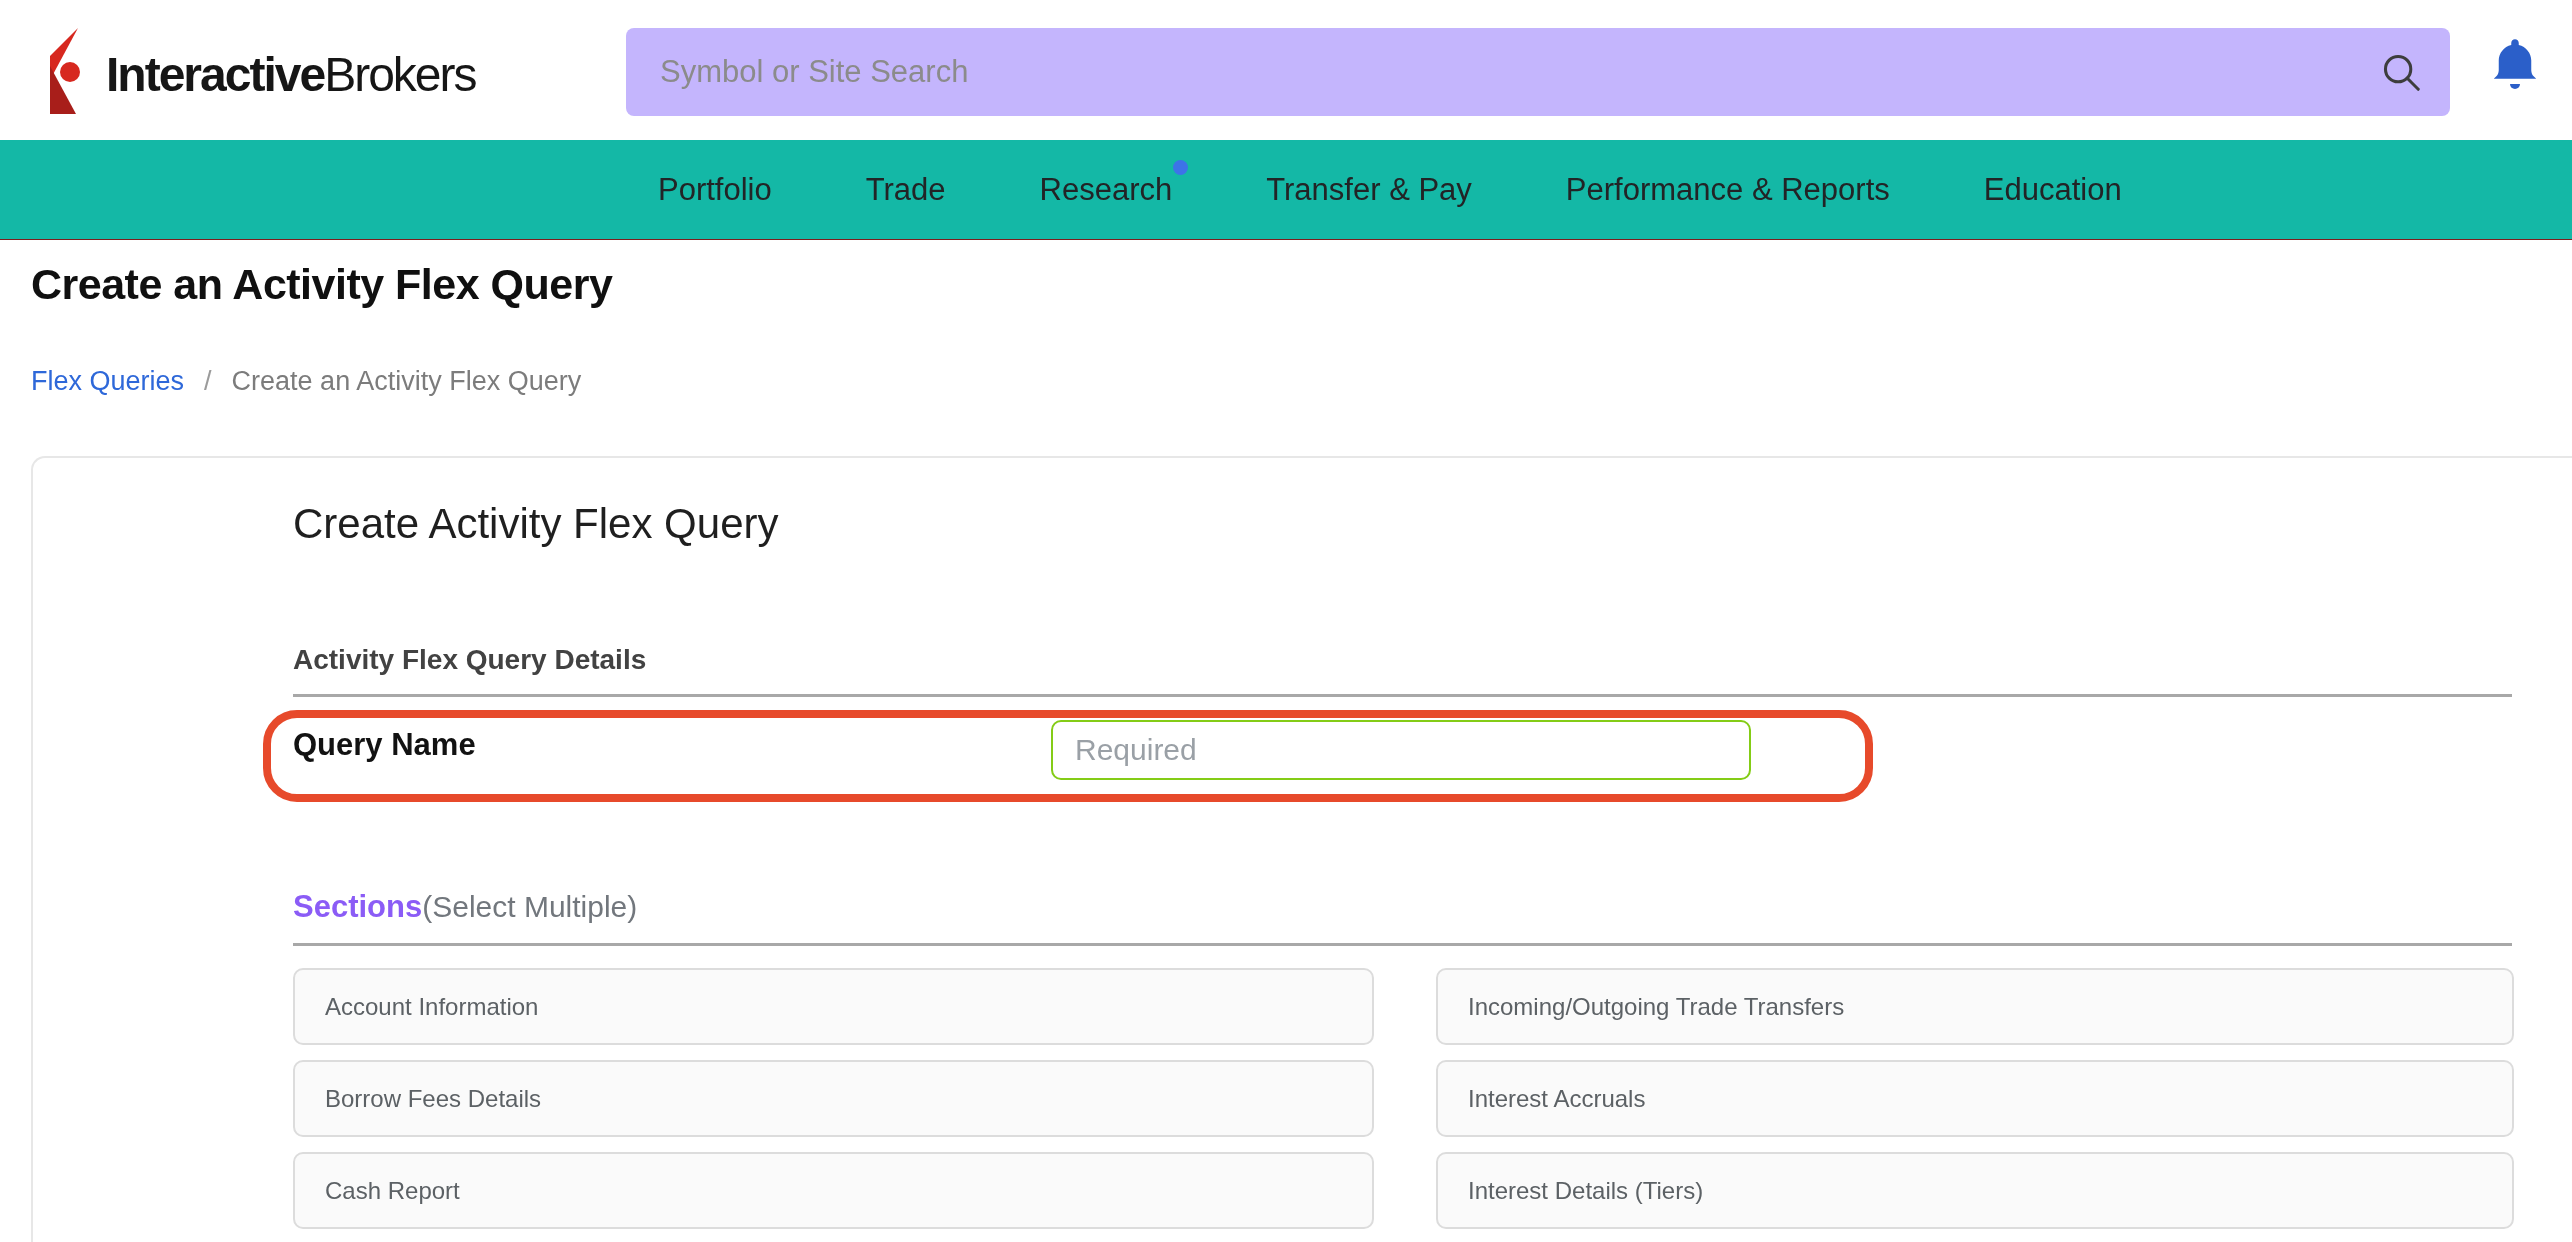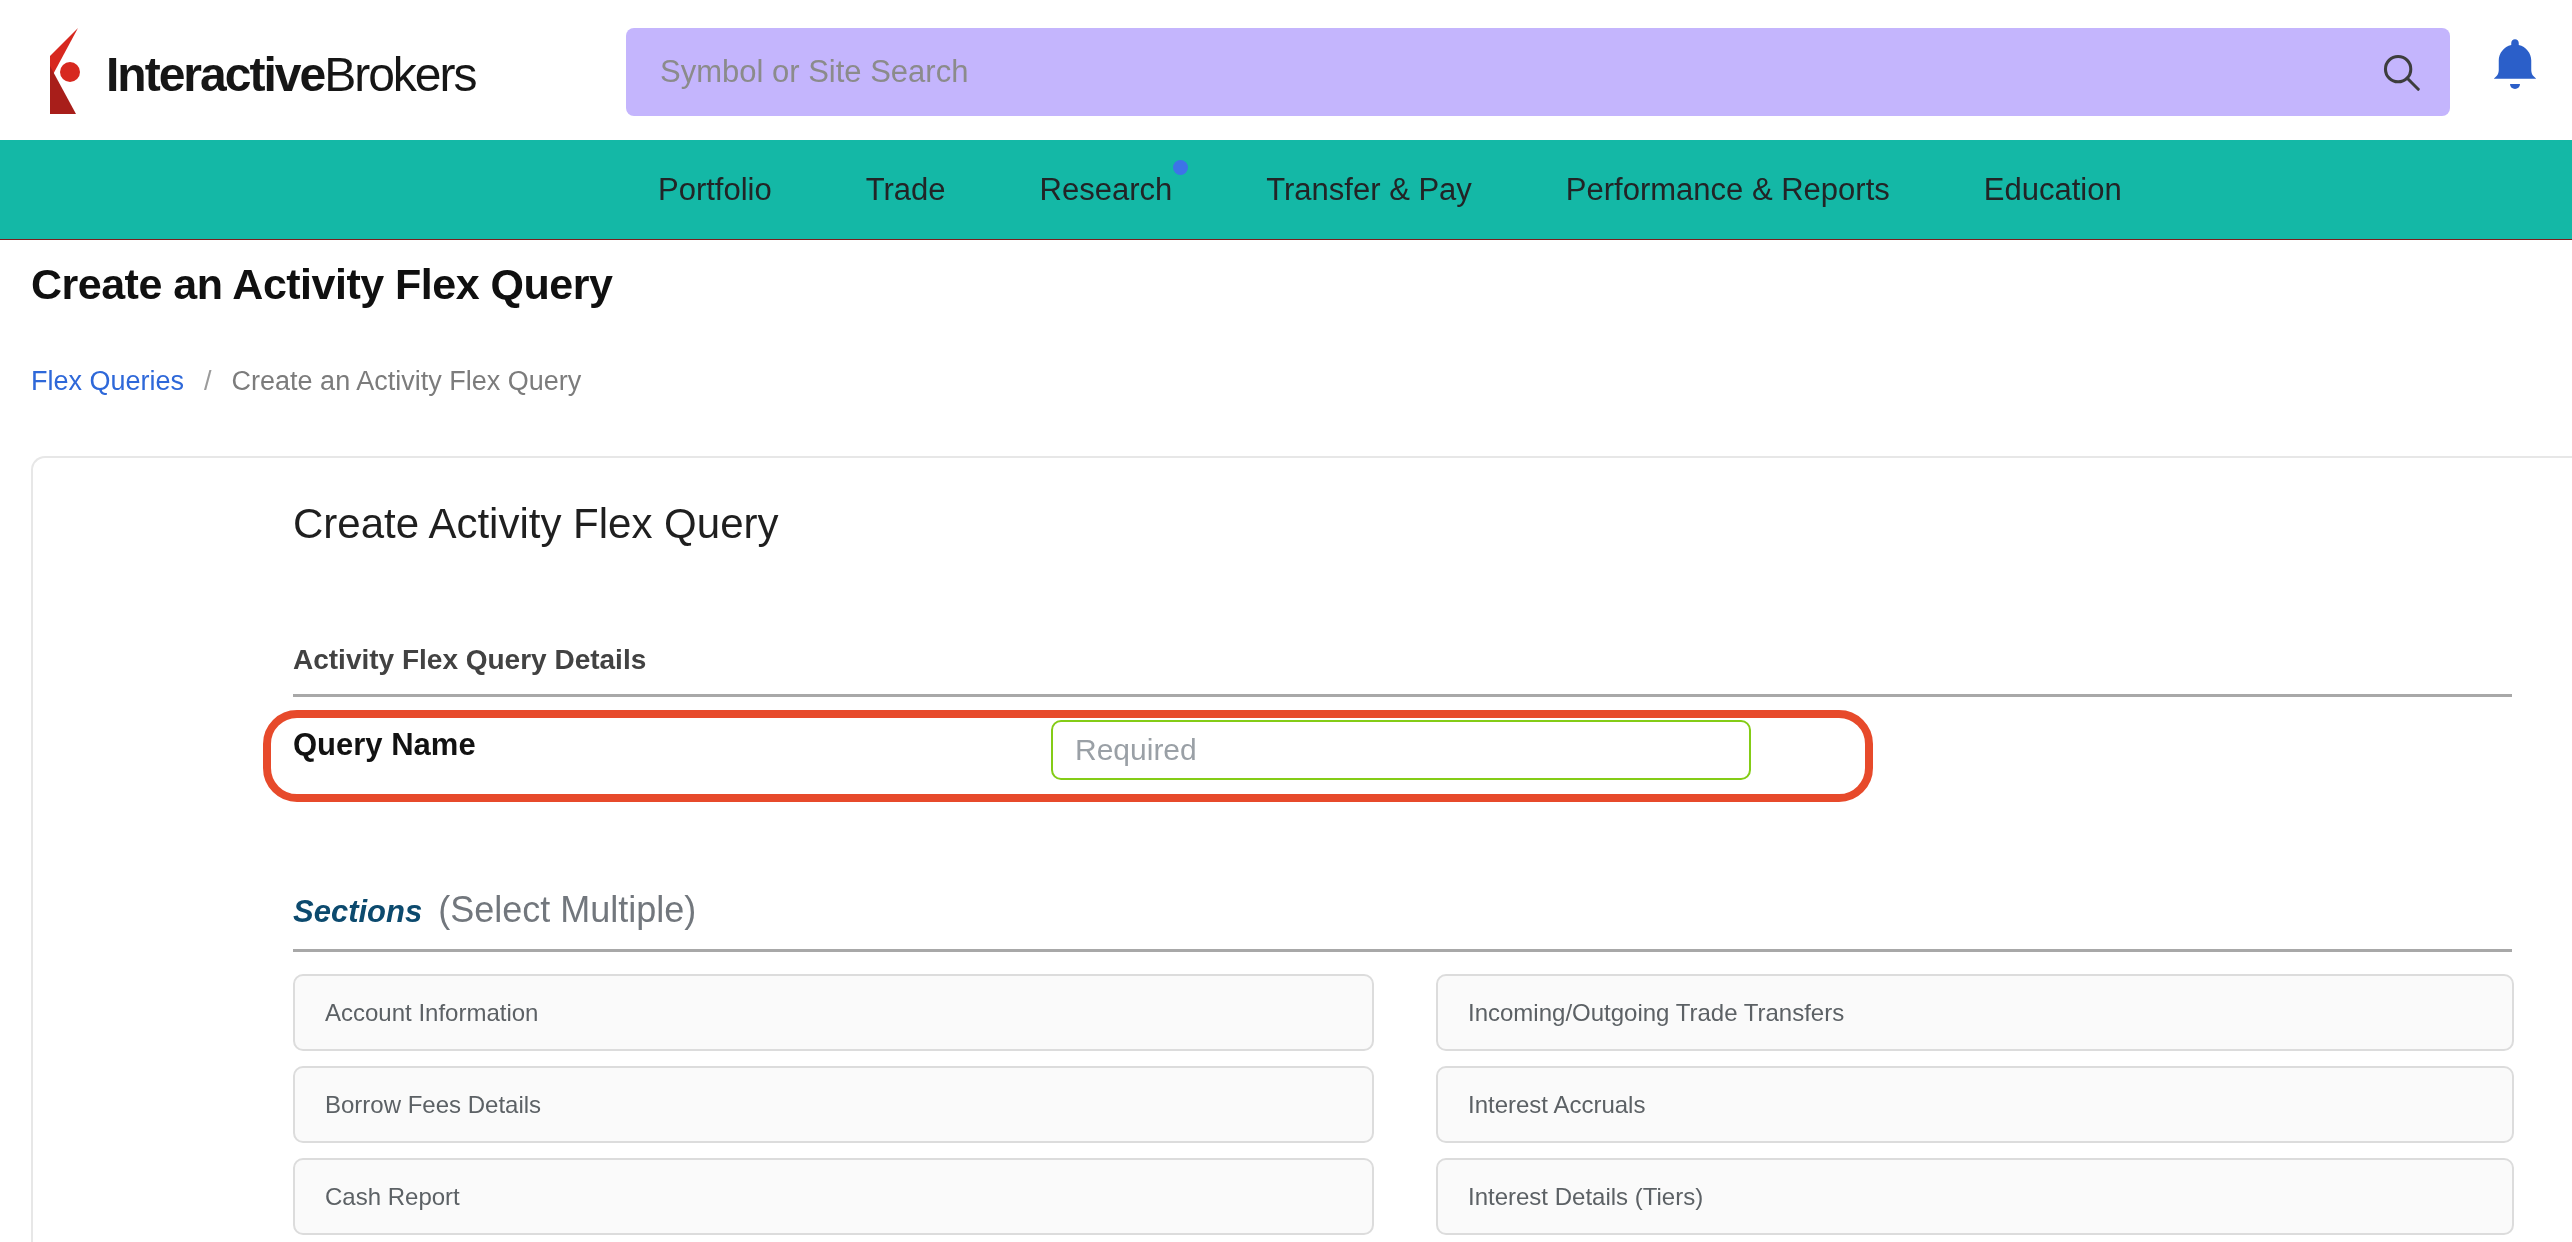--- a/index.html
+++ b/index.html
@@ -53,22 +53,22 @@
   .query-row { position:relative; height:105px; }
   .annotation-rect { position:absolute; left:-30px; top:13px; width:1610px; height:92px;
                      border:8px solid #e74a2b; border-radius:34px; pointer-events:none; }
   .query-label { position:absolute; left:0; top:30px; font-size:31px; font-weight:700; color:#121212; }
   .query-input { position:absolute; left:758px; top:23px; width:700px; height:60px;
                  border:2px solid #84cc16; border-radius:10px; font-size:30px; color:#0f766e;
                  padding:0 22px; outline:none; font-family:inherit; background:#fff; }
   .query-input::placeholder { color:#9aa0a6; }
 
   .sections-header { margin-top:87px; font-size:31px; }
-  .sections-title { font-weight:700; color:#0c4a6e;font-style:italic; }
-  .sections-subtitle { font-weight:400; color:#72777d; font-size:36px; margin-left:16px; }
+  .sections-title { font-weight:700; color:#8b5cf6; }
+  .sections-subtitle { font-weight:400; color:#72777d; font-size:30px; }
 
   .sections-grid { margin-top:22px; display:grid; grid-template-columns:1081px 1078px;
                    column-gap:62px; row-gap:15px; grid-auto-rows:77px; }
   .sec-btn { display:flex; align-items:center; padding-left:30px; background:#fafafa;
              border:2px solid #dcdcdc; border-radius:10px; font-size:24px; color:#5c6165;
              font-family:inherit; cursor:pointer; text-align:left; }
 </style>
 </head>
 <body>
 

